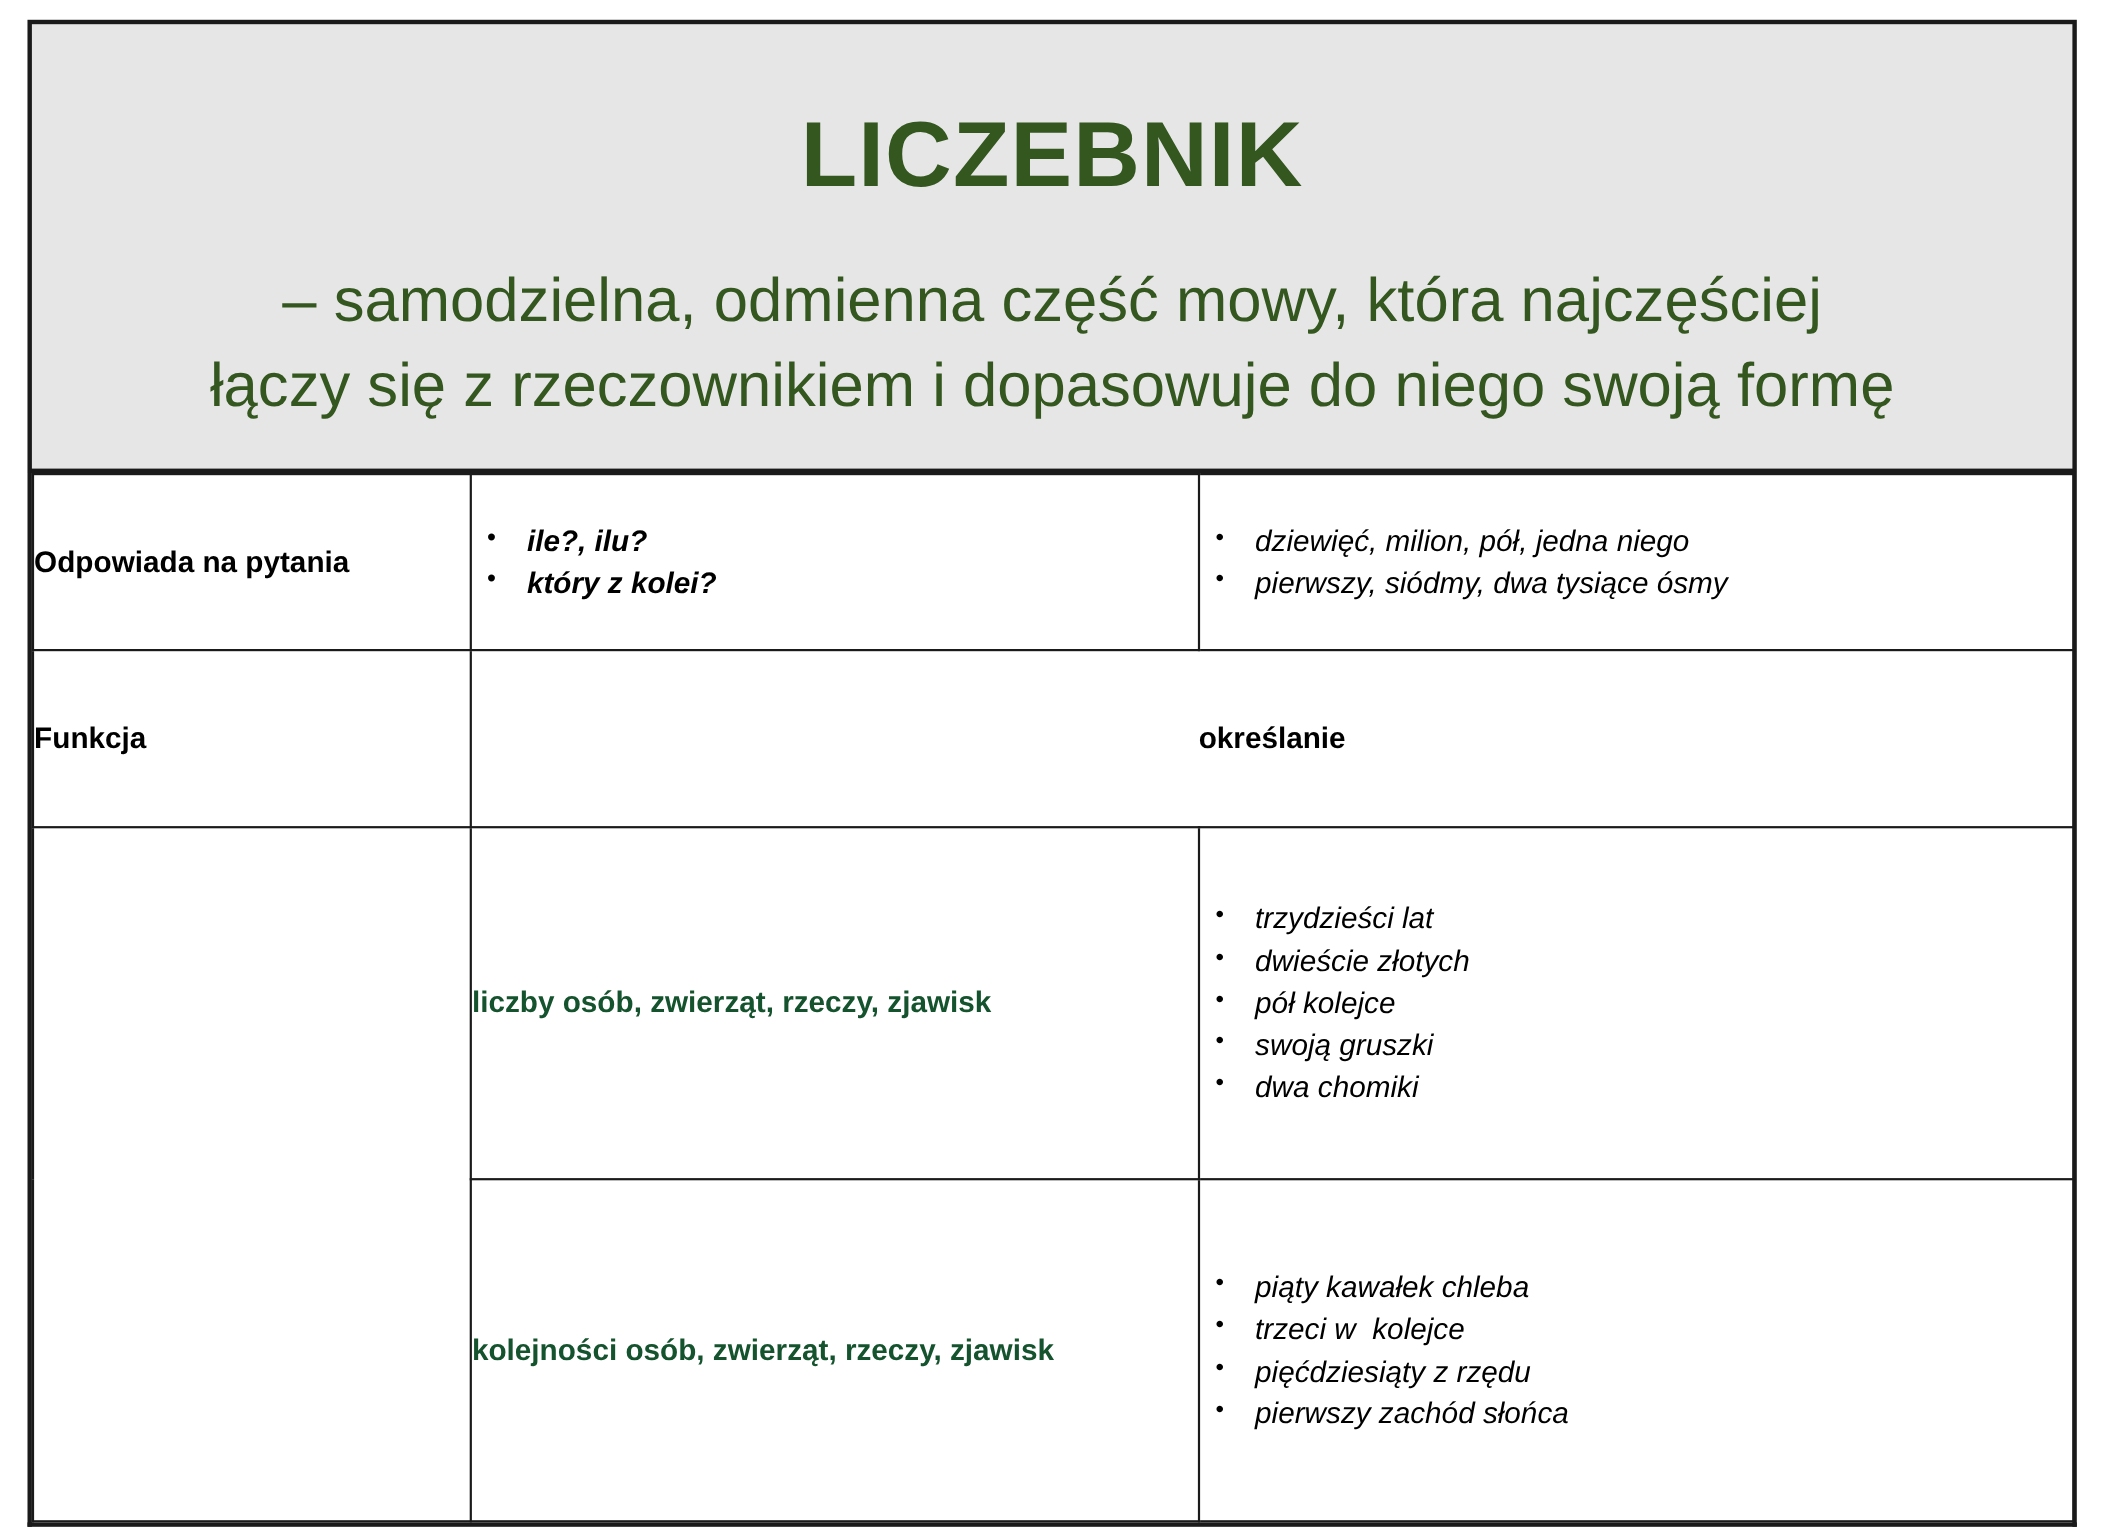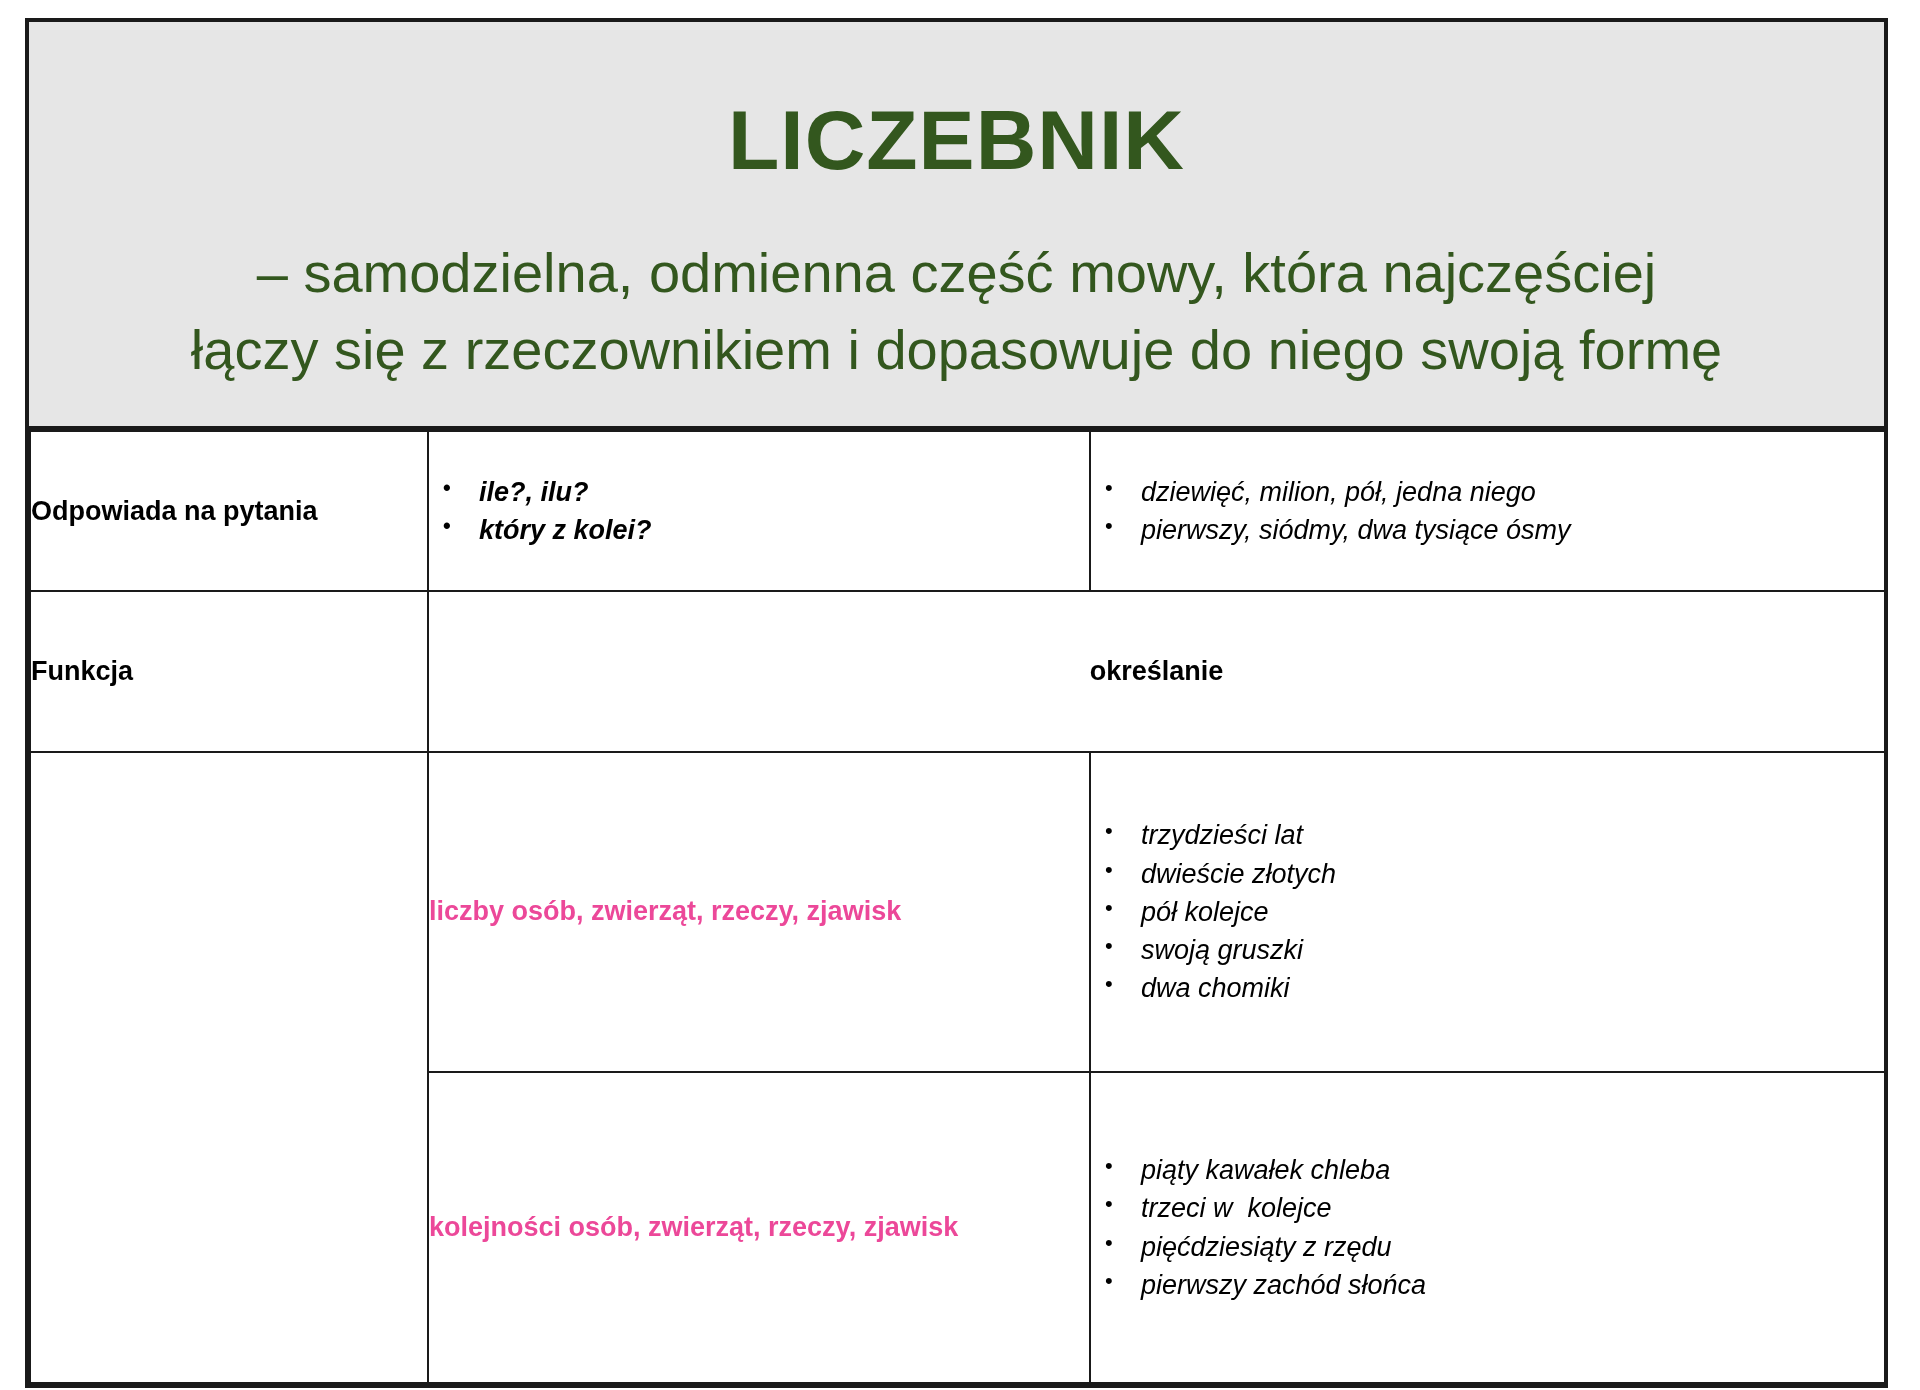--- a/index.html
+++ b/index.html
@@ -93,21 +93,21 @@
 
   .label-cell {
     font-weight: bold;
     font-size: 27px;
     color: #000000;
     padding-left: 16px;
   }
   .mid-label {
     font-weight: bold;
     font-size: 27px;
-    color: #ec4899;
+    color: #14532d;
     padding-left: 22px;
     margin-top: 47px;
   }
   .center-label {
     font-weight: bold;
     font-size: 27px;
     color: #000000;
     text-align: center;
   }
   .empty-cell { }

